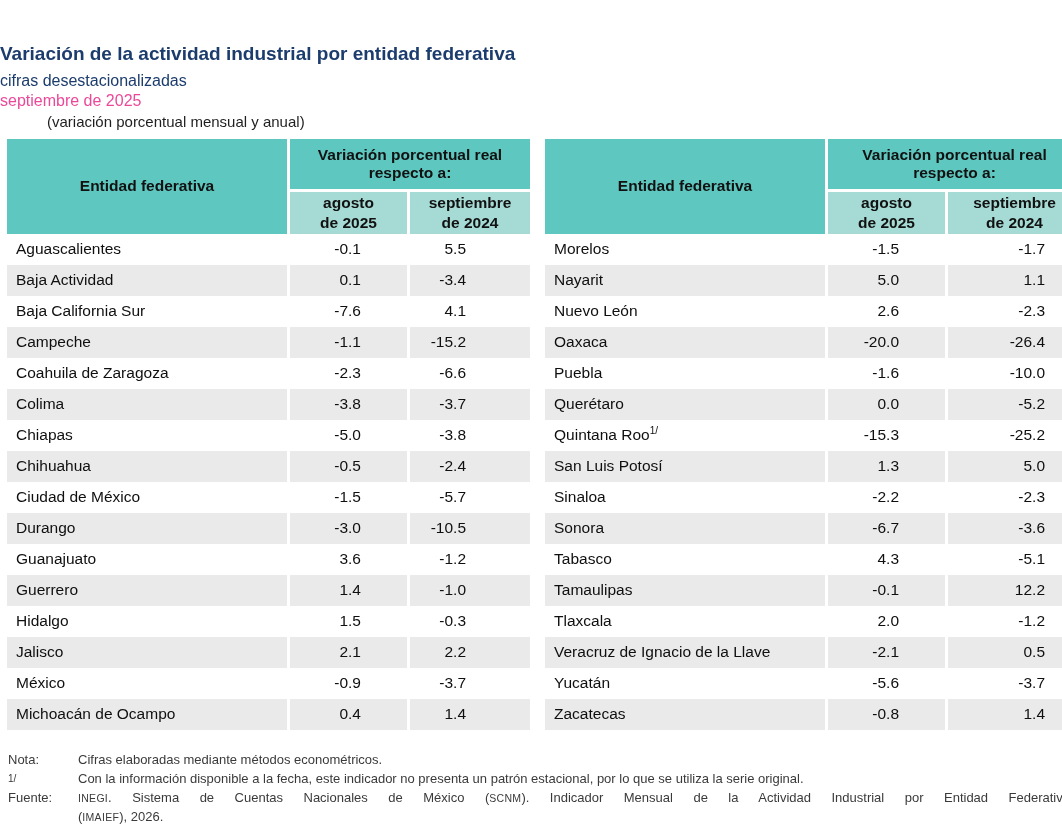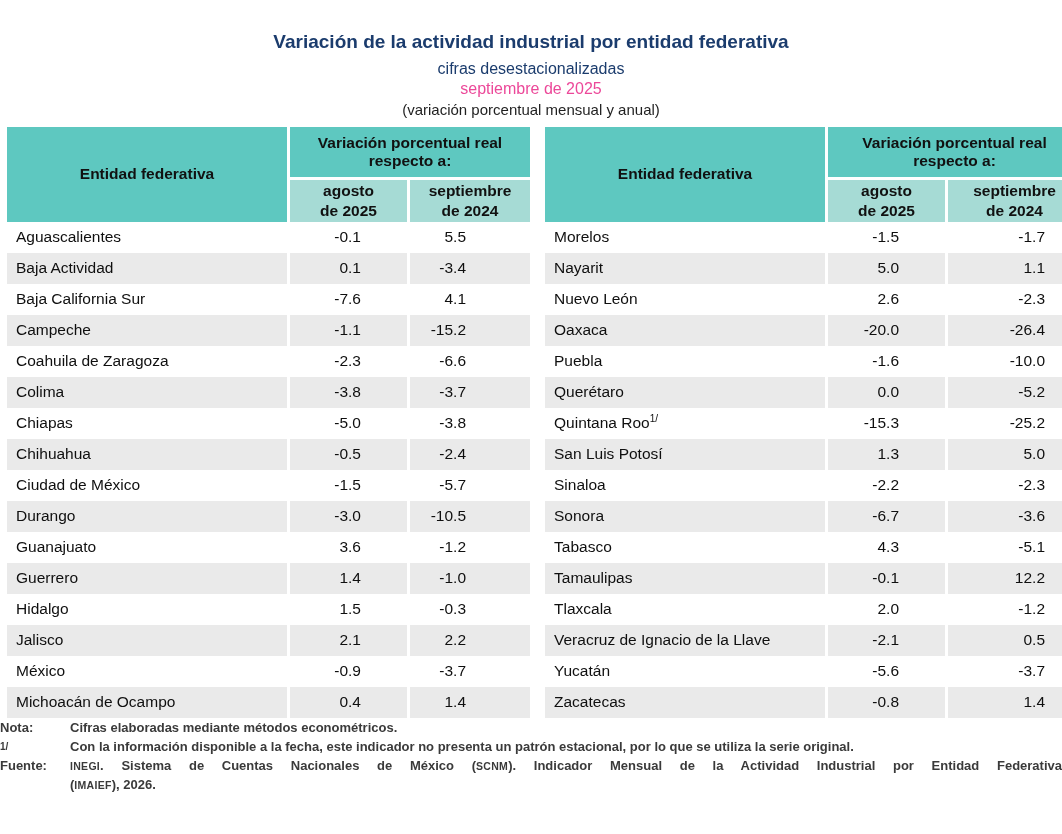--- a/index.html
+++ b/index.html
@@ -5,29 +5,29 @@
   * { box-sizing: border-box; }
   html, body { margin: 0; padding: 0; }
   body {
     width: 1062px; height: 834px;
     background: #ffffff;
     overflow: hidden;
     position: relative;
     font-family: "Liberation Sans", "DejaVu Sans", sans-serif;
     color: #1a1a1a;
   }
-  .titles { text-align: center; padding-top: 30px; line-height: 1.3; }
+  .titles { text-align: left; padding-top: 30px; line-height: 1.3; margin-top: 12px; }
   .title-main {
     font-size: 19px; font-weight: bold;
     color: var(--navy, #1b3c6d);
     margin: 0 0 4px 0;
   }
   .title-sub  { font-size: 16px; color: var(--navy, #1b3c6d); margin: 0; }
   .title-period { font-size: 16px; color: #ec4899; margin: 0; }
-  .title-note { font-size: 15px; color: #1f1f1f; margin: 0; }
+  .title-note { font-size: 15px; color: #1f1f1f; margin: 0; padding-left: 47px; }
 
   .tables-wrap {
     display: flex;
     gap: 9px;
     padding-left: 4px;
     margin-top: 7px;
     align-items: flex-start;
   }
   table.data-table {
     border-collapse: separate;
@@ -72,25 +72,25 @@
   td.entity { text-align: left; padding-left: 9px; white-space: nowrap; }
   td.num    { text-align: right; }
   .t-left  td.num-m { padding-right: 46px; }
   .t-left  td.num-y { padding-right: 64px; }
   .t-right td.num-m { padding-right: 46px; }
   .t-right td.num-y { padding-right: 36px; }
   tr.alt td { background: var(--row_alt, #eaeaea); }
   sup.fn-ref { font-size: 10px; line-height: 0; }
 
   .footer {
-    margin-top: 0;
+    margin-top: 20px;
+    padding-left: 8px;
     font-size: 13px;
     color: #3a3a3a;
     line-height: 1.48;
-    font-weight: bold;
   }
   .frow { display: flex; align-items: flex-start; }
   .flabel { width: 70px; flex: none; }
   .flabel-sup { font-size: 10px; vertical-align: top; line-height: 1.9; }
   .ftext { flex: 1; }
   .ftext-fuente { flex: none; width: 992px; }
   .fuente-line1 { text-align: justify; text-align-last: justify; white-space: nowrap; }
   .sc { font-size: 10.5px; letter-spacing: 0.3px; }
 </style>
 </head>

